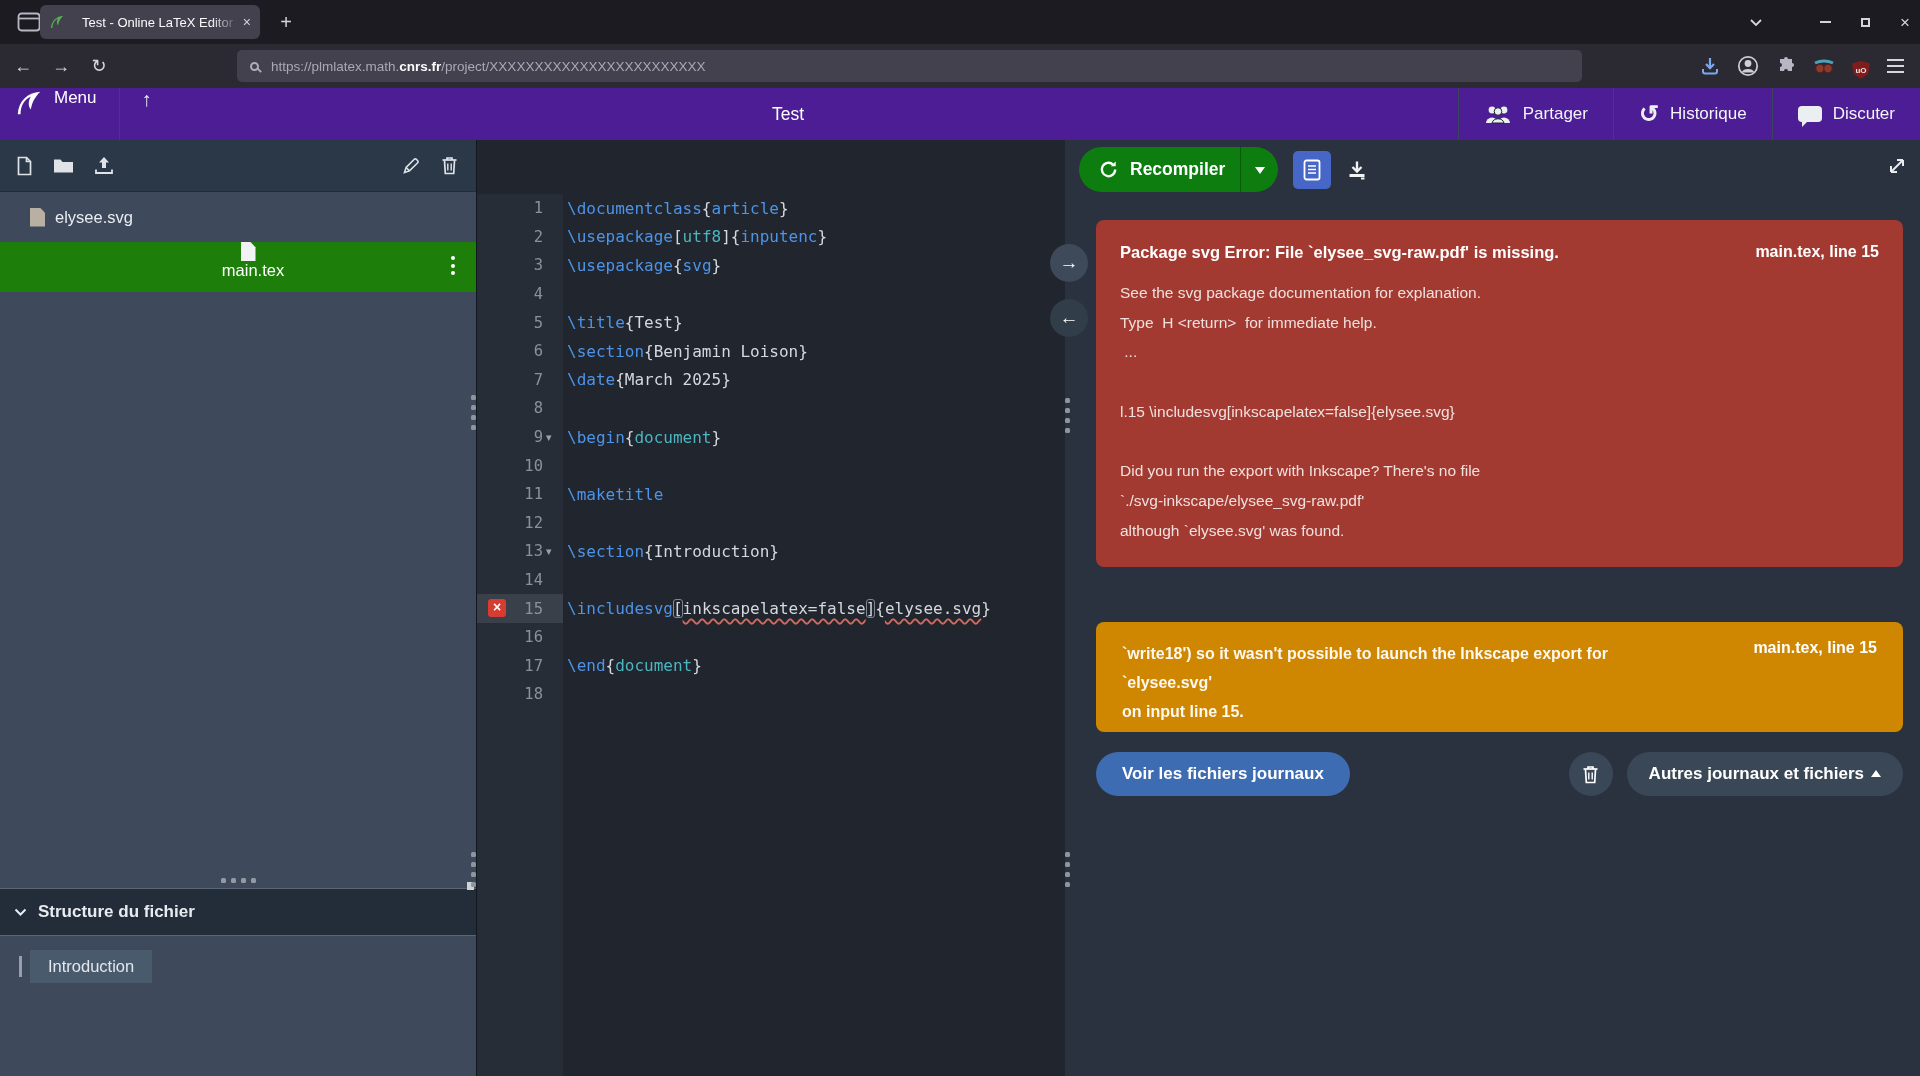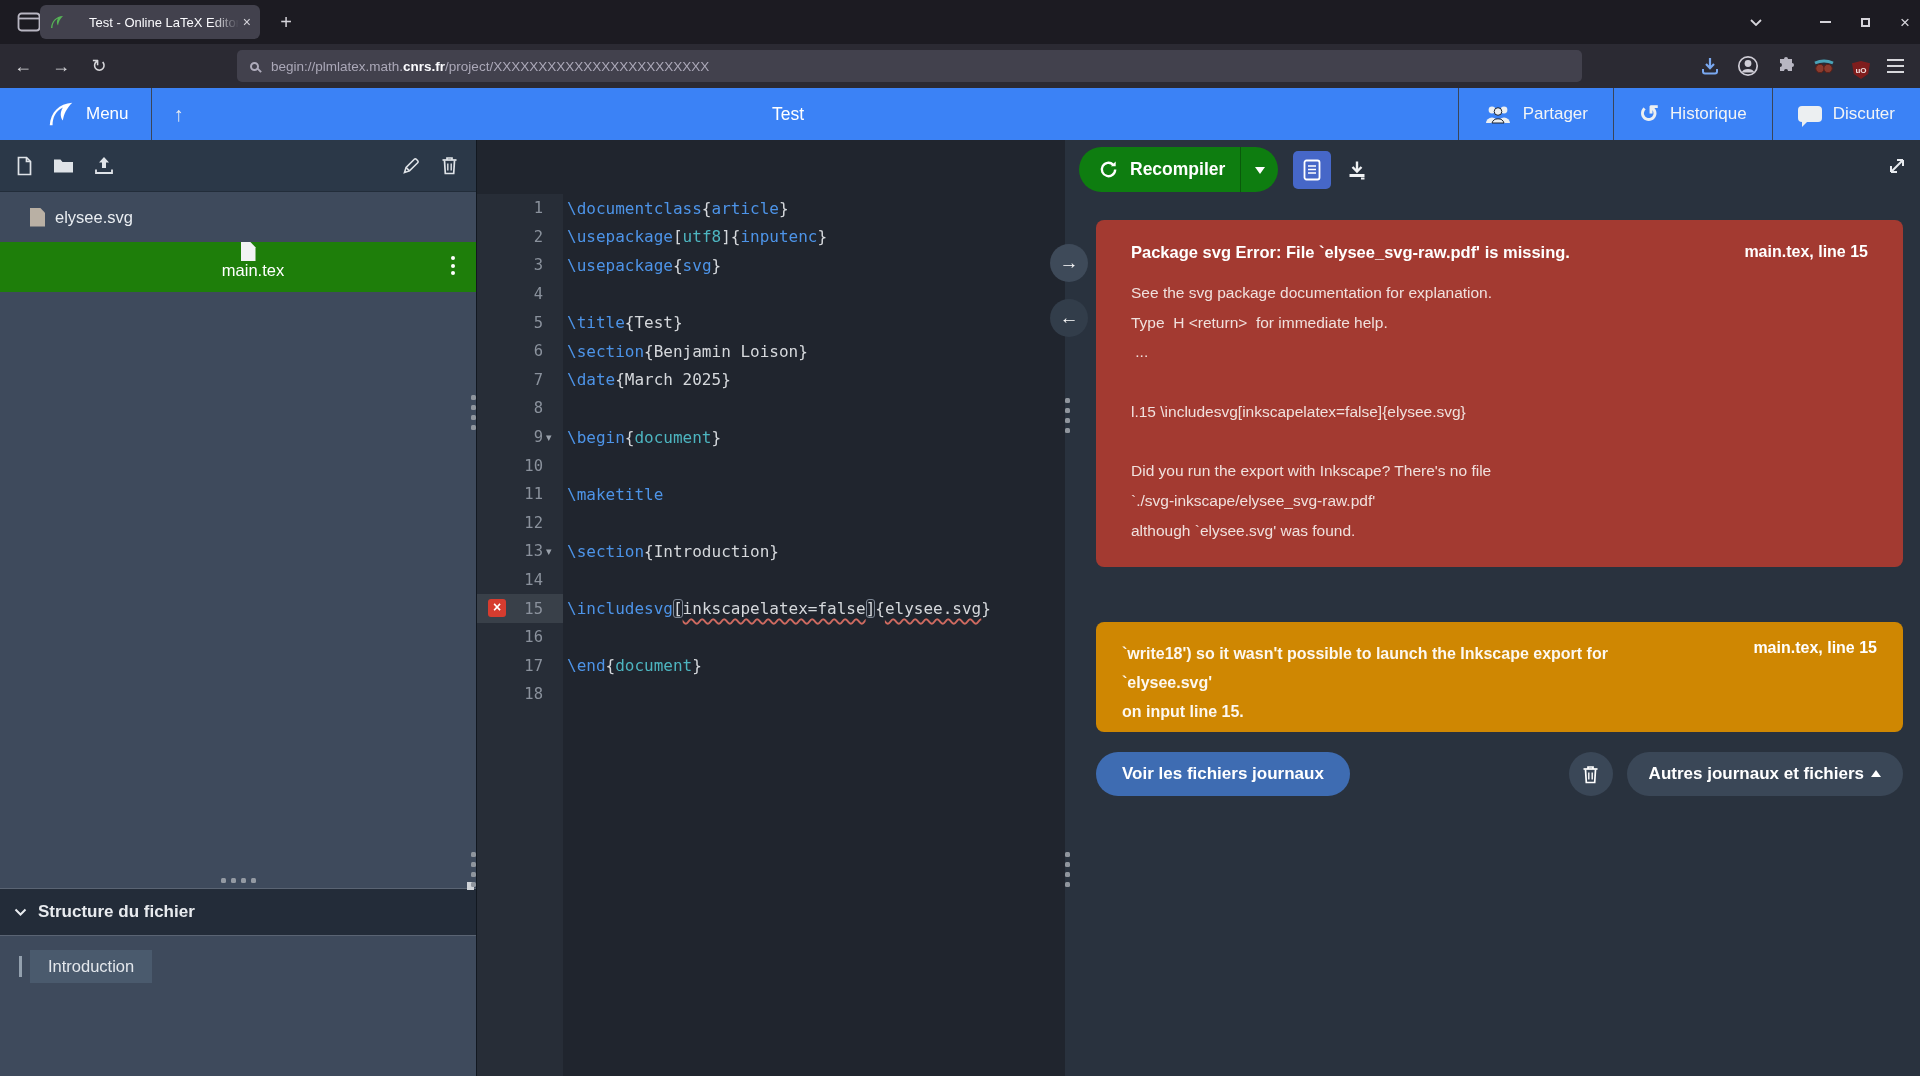--- a/index.html
+++ b/index.html
@@ -4,21 +4,21 @@
 <style>
   * { margin:0; padding:0; box-sizing:border-box; }
   html,body { width:1920px; height:1076px; overflow:hidden; background:#20252e;
               font-family:"Liberation Sans", sans-serif; -webkit-font-smoothing:antialiased; }
 
   
   .titlebar { position:relative; height:44px; background:#1c1b22; display:flex; align-items:center; }
   .fxview { margin-left:16px; width:26px; height:22px; display:flex; align-items:center; justify-content:center; }
   .tab { position:absolute; left:40px; top:5px; width:220px; height:34px; background:#42414d;
          border-radius:6px; display:flex; align-items:center; padding:0 9px; color:#fbfbfe; }
-  .tab-title { flex:1; font-size:13px; white-space:nowrap; overflow:hidden; margin-left:24px;
+  .tab-title { flex:1; font-size:13px; white-space:nowrap; overflow:hidden; margin-left:17px;
                -webkit-mask-image:linear-gradient(90deg,#000 82%,transparent); }
   .tab-close { font-size:14px; color:#d5d4da; margin-left:4px; }
   .newtab { position:absolute; left:272px; top:8px; font-size:20px; color:#d5d4da; width:28px; height:28px;
             display:flex; align-items:center; justify-content:center; }
   .win-controls { position:absolute; right:10px; top:0; height:44px; display:flex; align-items:center; gap:30px; color:#d5d4da; }
   .wc-chev { margin-right:28px; display:flex; }
   .wc-min { width:11px; height:2px; background:#d5d4da; }
   .wc-max { width:9px; height:9px; border:2px solid #d5d4da; }
   .wc-close { font-size:17px; line-height:1; }
 
@@ -31,21 +31,21 @@
   .url-text { font-size:13.5px; color:#aba8b8; white-space:nowrap; }
   .url-domain { color:#fbfbfe; font-weight:700; }
   .ext-cluster { position:absolute; right:16px; top:0; height:44px; display:flex; align-items:center; gap:17px; }
   .burger { display:flex; flex-direction:column; gap:4px; }
   .burger i { display:block; width:17px; height:2px; background:#d7d7db; }
   .ublock { width:18px; height:18px; background:#7f1d1d; display:flex; align-items:center; justify-content:center;
             clip-path:polygon(50% 0,100% 12%,90% 72%,50% 100%,10% 72%,0 12%);margin-top:8px; }
   .ublock span { font-size:8px; font-weight:700; color:#f3dede; }
 
   
-  .olheader { position:relative; height:52px; background:#3b82f6; display:flex; align-items:center; color:#fff;padding-left:32px; }
+  .olheader { position:relative; height:52px; background:#4c1d95; display:flex; align-items:flex-start; color:#fff; }
   .ol-logo { margin-left:14px; display:flex; }
   .menu-label { margin-left:10px; font-size:17px; }
   .hdr-divider { width:1px; height:100%; background:#39455a; margin-left:22px; }
   .up-btn { margin-left:22px; font-size:20px; font-weight:700; color:#e9ecef; }
   .doc-title { position:absolute; left:788px; top:0; height:52px; display:flex; align-items:center;
                transform:translateX(-50%); font-size:17.5px; color:#fff; }
   .hdr-actions { margin-left:auto; display:flex; height:100%; }
   .haction { display:flex; align-items:center; gap:11px; padding:0 25px; border-left:1px solid #39455a; font-size:17px; color:#f2f4f6; }
   .hist-ico { font-size:24px; font-weight:600; line-height:1; color:#eceff1; }
   .bubble { width:24px; height:16px; background:#eceff1; border-radius:4px; position:relative; }
@@ -106,21 +106,21 @@
   .recompile { display:flex; align-items:stretch; height:45px; border-radius:23px; overflow:hidden; background:#0e7d10; color:#fff; }
   .rc-main { display:flex; align-items:center; gap:11px; padding:0 15px 0 19px; font-size:17.5px; font-weight:700;text-align:center; }
   .rc-sep { width:1px; background:rgba(0,0,0,.28); }
   .rc-caret { width:37px; display:flex; align-items:center; justify-content:center; }
   .tri-down { width:0; height:0; border:5.5px solid transparent; border-top:7px solid #fff; margin-top:6px; }
   .docbtn { width:38px; height:38px; border-radius:5px; background:#4667c8; display:flex; align-items:center; justify-content:center; }
   .iconbtn { display:flex; align-items:center; justify-content:center; }
   .expand-btn { position:absolute; right:12px; top:15px; }
 
   .errbox { position:absolute; left:31px; right:17px; top:80px; height:347px; background:#a33a31;
-            border-radius:8px; padding:23px 35px; color:#f0e0dd; }
+            border-radius:8px; padding:23px 24px; color:#f0e0dd; }
   .box-head { display:flex; justify-content:space-between; align-items:flex-start; }
   .box-title { font-size:16.5px; font-weight:700; color:#fff; }
   .box-loc { font-size:16px; font-weight:700; color:#fff; flex:none; margin-left:20px; }
   .errbody { margin-top:16px; font-size:15.5px; line-height:29.7px; }
   .logline { white-space:pre-wrap; }
 
   .warnbox { position:absolute; left:31px; right:17px; top:482px; height:110px; background:#cf8702;
              border-radius:8px; padding:17px 26px; color:#fdf8f0; }
   .warn-loc { position:absolute; right:26px; top:17px; font-size:16px; font-weight:700; color:#fff; }
   .warnbody { font-size:16px; font-weight:600; line-height:29px; padding-right:180px; }
@@ -175,21 +175,21 @@
     <span class="wc-close">×</span>
   </div>
 </div>
 
 <div class="urlrow">
   <span class="navbtn">←</span>
   <span class="navbtn">→</span>
   <span class="navbtn">↻</span>
   <div class="urlbar">
     <span class="mag"></span>
-    <span class="url-text"><span>begin://plmlatex.math.</span><span class="url-domain">cnrs.fr</span><span>/project/XXXXXXXXXXXXXXXXXXXXXXXX</span></span>
+    <span class="url-text"><span>https://plmlatex.math.</span><span class="url-domain">cnrs.fr</span><span>/project/XXXXXXXXXXXXXXXXXXXXXXXX</span></span>
   </div>
   <div class="ext-cluster">
     <span>
       <svg width="20" height="20" viewBox="0 0 20 20">
           <path d="M10 2v9" stroke="#7aa8f0" stroke-width="2.2" fill="none"></path>
           <path d="M6 8l4 4.2L14 8" stroke="#7aa8f0" stroke-width="2.2" fill="none"></path>
           <path d="M3 13v2.5a2 2 0 0 0 2 2h10a2 2 0 0 0 2-2V13" stroke="#7aa8f0" stroke-width="2" fill="none"></path>
         </svg>
     </span>
     <span>

